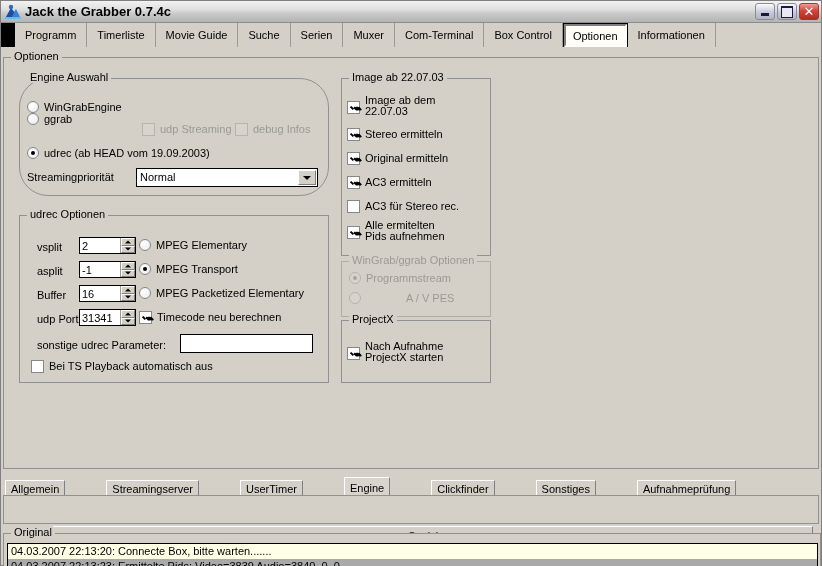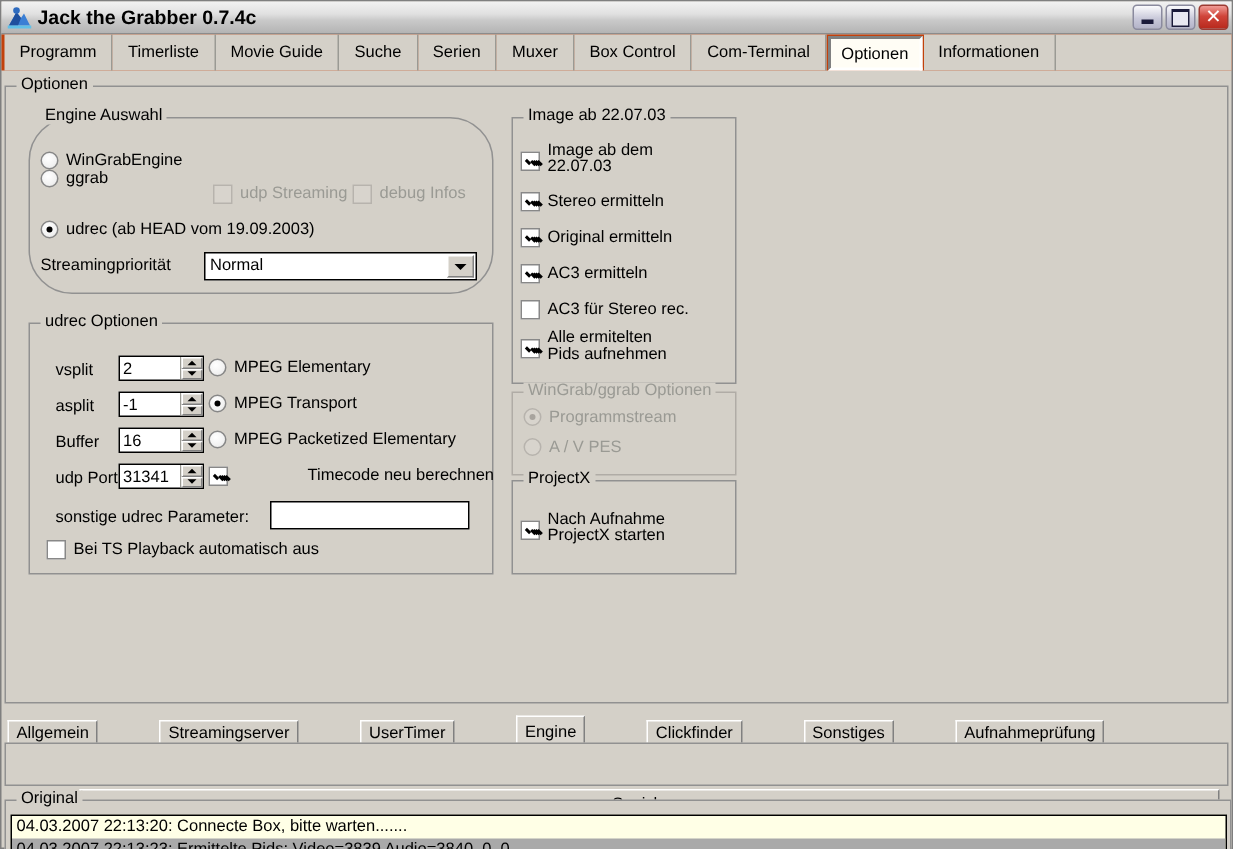--- a/index.html
+++ b/index.html
@@ -45,23 +45,23 @@
     display:flex;align-items:center;justify-content:center;
     font-size:11px;line-height:1;color:#1a1a3a;font-family:"DejaVu Sans",sans-serif;
   }
   .winbtn.close .gl{color:#fff;font-size:13px;font-weight:bold;}
   .minglyph{width:8px;height:3px;background:#1a1a3a;margin-top:5px;}
   .maxglyph{width:10px;height:9px;border:1px solid #1a1a3a;border-top-width:2px;background:#e8e8f2;}
 
   
   .toptabs{
     height:24px;box-sizing:border-box;
-    background:#c2410c;
+    background:#000000;
     display:flex;align-items:stretch;
-    padding-left:2px;
+    padding-left:14px;
     position:relative;
   }
   .ttab{
     display:flex;align-items:center;justify-content:center;
     padding:0 10px;font-size:11px;color:#000;
     border-right:1px solid #9a9a94;
     white-space:nowrap;
     background:#d4d0c8;
   }
   .ttab.sel{
@@ -250,24 +250,24 @@
     <div class="ttab">
         <span>Suche</span>
       </div>
     <div class="ttab">
         <span>Serien</span>
       </div>
     <div class="ttab">
         <span>Muxer</span>
       </div>
     <div class="ttab">
+        <span>Com-Terminal</span>
+      </div>
+    <div class="ttab">
         <span>Box Control</span>
-      </div>
-    <div class="ttab">
-        <span>Com-Terminal</span>
       </div>
     <div class="ttab sel">
         <span>Optionen</span>
       </div>
     <div class="ttab">
         <span>Informationen</span>
       </div>
     <div class="ttab ttab-filler"></div>
   </div>
 
@@ -364,21 +364,21 @@
     <div class="row" style="left:36px;top:266px;">
       <span class="lbl">udp Port</span>
     </div>
     <div class="spin" style="position:absolute;left:78px;top:262px;width:57px;">
       <div class="val">31341</div>
       <div class="btns">
         <div class="sb up"></div>
         <div class="sb dn"></div>
       </div>
     </div>
-    <div class="row" style="left:138px;top:264px;gap:48px;">
+    <div class="row" style="left:138px;top:264px;">
       <span class="cb on"></span>
       <span class="lbl">Timecode neu berechnen</span>
     </div>
 
     <div class="row" style="left:36px;top:292px;text-align:center;">
       <span class="lbl">sonstige udrec Parameter:</span>
     </div>
     <div class="tinput" style="position:absolute;left:179px;top:287px;width:133px;height:19px;" placeholder=""></div>
 
     <div class="row" style="left:30px;top:313px;">
@@ -426,21 +426,21 @@
       </span>
     </div>
 
     <div class="group disabled" style="left:340px;top:214px;width:150px;height:56px;">
       <div class="legend">WinGrab/ggrab Optionen</div>
     </div>
     <div class="row" style="left:348px;top:225px;">
       <span class="radio dis on"></span>
       <span class="lbl dim">Programmstream</span>
     </div>
-    <div class="row" style="left:348px;top:245px;">
+    <div class="row" style="left:348px;top:245px;gap:40px;">
       <span class="radio dis"></span>
       <span class="lbl dim">A / V PES</span>
     </div>
 
     <div class="group" style="left:340px;top:273px;width:150px;height:63px;">
       <div class="legend">ProjectX</div>
     </div>
     <div class="row" style="left:346px;top:294px;">
       <span class="cb on" style="top:6px;"></span>
       <span class="lbl two">

